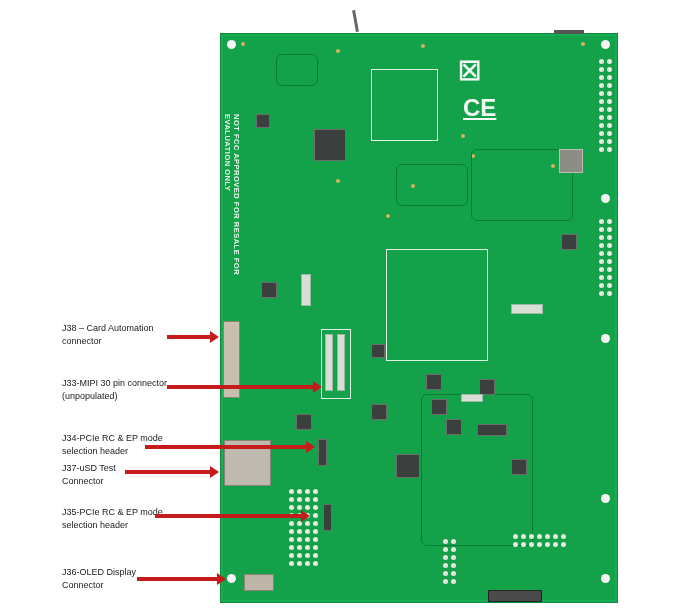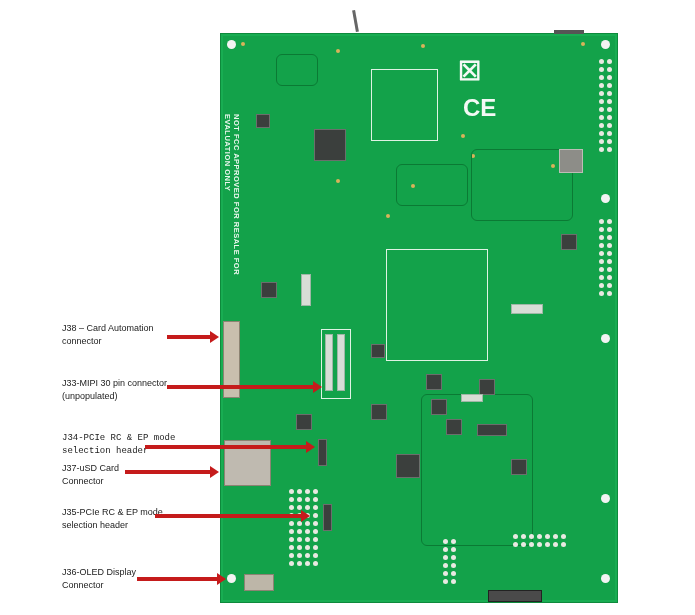--- a/index.html
+++ b/index.html
@@ -50,21 +50,21 @@
   <div class="trace" style="left:175px;top:130px;width:70px;height:40px;"></div>
   <div class="trace" style="left:250px;top:115px;width:100px;height:70px;"></div>
   <div class="trace" style="left:200px;top:360px;width:110px;height:150px;"></div>
   <div class="silk" style="left:150px;top:35px;width:65px;height:70px;"></div>
   <div class="silk" style="left:165px;top:215px;width:100px;height:110px;"></div>
   <div class="silk" style="left:100px;top:295px;width:28px;height:68px;"></div>
 
   <div class="vtext" style="left:2px;top:80px;height:200px;">NOT FCC APPROVED FOR RESALE  FOR EVALUATION ONLY</div>
 
   <div class="logo" style="left:237px;top:22px;font-size:26px;">☒</div>
-  <div class="logo" style="left:242px;top:60px;font-size:24px;">CE</div>
+  <div class="logo" style="left:242px;top:60px;font-size:24px;text-decoration:underline;">CE</div>
 
   <div class="chip" style="left:93px;top:95px;width:30px;height:30px;"></div>
   <div class="chip" style="left:35px;top:80px;width:12px;height:12px;"></div>
   <div class="chip" style="left:40px;top:248px;width:14px;height:14px;"></div>
   <div class="chip grey" style="left:338px;top:115px;width:22px;height:22px;"></div>
   <div class="chip" style="left:340px;top:200px;width:14px;height:14px;"></div>
   <div class="chip" style="left:150px;top:310px;width:12px;height:12px;"></div>
   <div class="chip" style="left:75px;top:380px;width:14px;height:14px;"></div>
   <div class="chip" style="left:175px;top:420px;width:22px;height:22px;"></div>
   <div class="chip" style="left:258px;top:345px;width:14px;height:14px;"></div>
@@ -222,28 +222,28 @@
   <div>connector</div>
 </div>
 <div class="arrow" style="left:167px;top:335px;width:45px;"></div>
 
 <div class="label" style="top:377px;">
   <div>J33-MIPI 30 pin connector</div>
   <div>(unpopulated)</div>
 </div>
 <div class="arrow" style="left:167px;top:385px;width:148px;"></div>
 
-<div class="label" style="top:432px;font-family:Liberation Mono, monospace;">
+<div class="label" style="top:432px;">
   <div>J34-PCIe RC &amp; EP mode</div>
   <div>selection header</div>
 </div>
 <div class="arrow" style="left:145px;top:445px;width:163px;"></div>
 
 <div class="label" style="top:462px;">
-  <div>J37-uSD Card</div>
+  <div>J37-uSD Test</div>
   <div>Connector</div>
 </div>
 <div class="arrow" style="left:125px;top:470px;width:87px;"></div>
 
 <div class="label" style="top:506px;">
   <div>J35-PCIe RC &amp; EP mode</div>
   <div>selection header</div>
 </div>
 <div class="arrow" style="left:155px;top:514px;width:148px;"></div>
 

